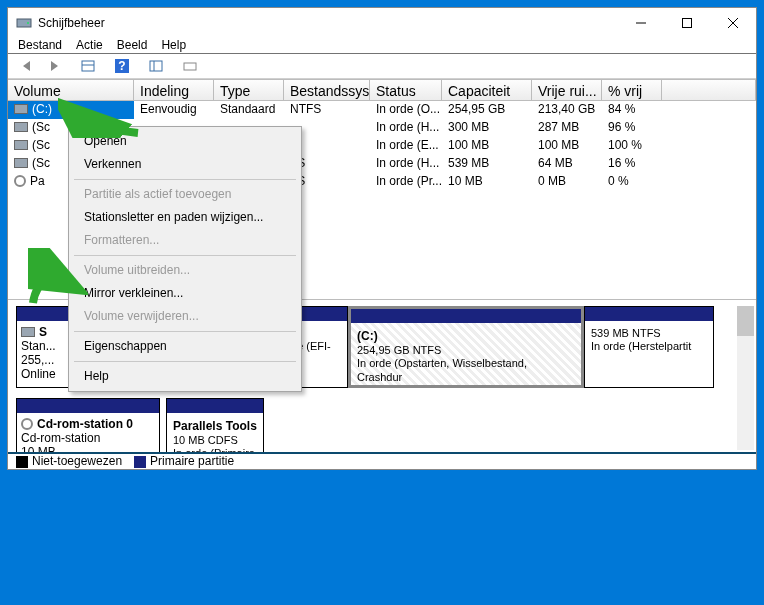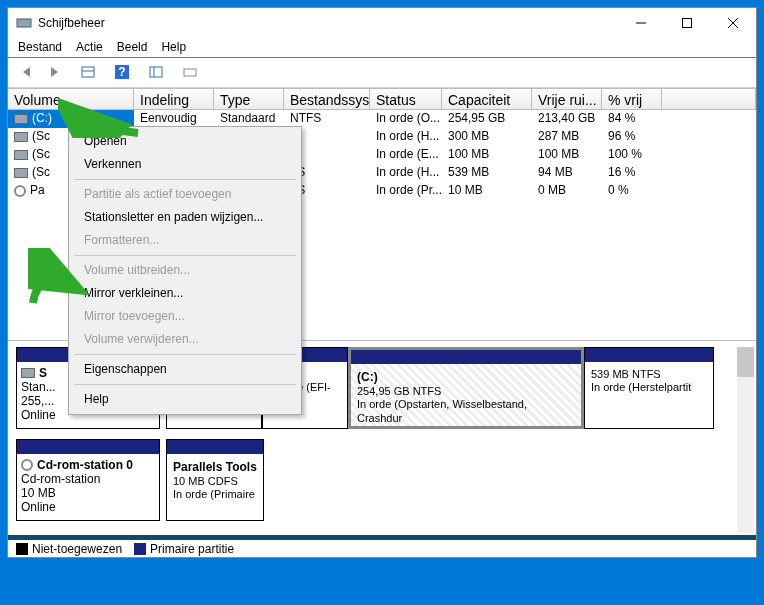--- a/index.html
+++ b/index.html
@@ -1,17 +1,17 @@
 <!DOCTYPE html>
 <html><head>
 <meta charset="utf-8">
 <style>
 * { box-sizing: border-box; margin: 0; padding: 0; font-family: "Segoe UI", Tahoma, sans-serif; font-size: 12px; }
 body { background: #0078d7; padding: 7px; }
-.window { background: #fff; width: 750px; height: 551px; border: 1px solid #888; display: flex; flex-direction: column; position: relative; }
+.window { background: #fff; width: 750px; height: 463px; border: 1px solid #888; display: flex; flex-direction: column; position: relative; }
 .titlebar { height: 30px; display: flex; align-items: center; padding-left: 8px; background: #fff; }
 .titlebar-icon { width: 16px; height: 16px; margin-right: 6px; display: inline-flex; align-items: center; justify-content: center; }
 .titlebar-title { flex: 1; font-size: 12px; color: #000; }
 .win-controls { display: flex; }
 .win-btn { width: 46px; height: 30px; display: flex; align-items: center; justify-content: center; }
 .menubar { height: 20px; display: flex; align-items: center; padding-left: 10px; gap: 14px; border-bottom: 1px solid #737373; }
 .menubar span { font-size: 12px; color: #000; }
 .toolbar { height: 30px; display: flex; align-items: center; padding-left: 8px; gap: 2px; border-bottom: 1px solid #d0d0d0; }
 .tool-btn { width: 24px; height: 24px; border: 1px solid transparent; display: flex; align-items: center; justify-content: center; }
 .tool-sep { width: 6px; }
@@ -37,21 +37,21 @@
 .disk-row { display: flex; gap: 6px; margin-bottom: 10px; }
 .disk-info { width: 144px; border: 1px solid #000; padding: 4px; height: 82px; }
 .disk-info .hdr { height: 14px; background: #1a237e; margin: -4px -4px 4px -4px; }
 .disk-part-area { flex: 1; display: flex; gap: 0; }
 .partition { border: 1px solid #000; padding: 4px 6px; height: 82px; overflow: hidden; position: relative; background: #fff; }
 .partition .pbar { position:absolute; top:0;left:0;right:0;height:14px;background:#1a237e;}
 .partition.sys { border: 3px solid #888; background: repeating-linear-gradient(45deg,#fff,#fff 3px,#eee 3px,#eee 6px); }
 .partition .ptxt { margin-top: 16px; font-size: 11px; line-height: 1.25; }
 .scroll-stub { position:absolute; right:2px; top:6px; bottom:2px; width:17px; background:#f0f0f0;}
 .scroll-thumb { position:absolute; left:0;right:0; top:0; height:30px; background:#c7c7c7;}
-.legend { border-top: 5px solid #0c4a6e; height: 22px; display: flex; align-items: center; padding-left: 8px; gap: 12px; font-size: 12px; }
+.legend { border-top: 2px solid #0c4a6e; height: 22px; display: flex; align-items: center; padding-left: 8px; gap: 12px; font-size: 12px; }
 .leg-box { width: 12px; height: 12px; display: inline-block; margin-right: 4px; vertical-align: middle; }
 
 .ctx-menu { position: absolute; left: 60px; top: 118px; width: 234px; background: #f0f0f0; border: 1px solid #a6a6a6; box-shadow: 3px 3px 4px rgba(0,0,0,0.25); padding: 3px; z-index: 20; }
 .ctx-item { height: 23px; padding: 4px 12px; font-size: 12px; color: #000; white-space: nowrap; }
 .ctx-item.disabled { color: #9a9a9a; }
 .ctx-sep { height: 1px; background: #c8c8c8; margin: 3px 2px; }
 
 .arrow { position: absolute; z-index: 30; pointer-events: none; }
 </style>
 </head>
@@ -180,21 +180,21 @@
         <div class="c7">100 %</div>
         <div class="c8"></div>
       </div>
       <div class="vol-row col-sizes">
         <div class="c0"><span class="drive-icon"></span>(Sc</div>
         <div class="c1"></div>
         <div class="c2"></div>
         <div class="c3">FS</div>
         <div class="c4">In orde (H...</div>
         <div class="c5">539 MB</div>
-        <div class="c6">94 MB</div>
+        <div class="c6">64 MB</div>
         <div class="c7">16 %</div>
         <div class="c8"></div>
       </div>
       <div class="vol-row col-sizes">
         <div class="c0"><span class="cd-icon"></span>Pa</div>
         <div class="c1"></div>
         <div class="c2"></div>
         <div class="c3">FS</div>
         <div class="c4">In orde (Pr...</div>
         <div class="c5">10 MB</div>
@@ -264,21 +264,20 @@
   <div class="ctx-menu" id="ctx-menu">
       <div class="ctx-item">Openen</div>
       <div class="ctx-item">Verkennen</div>
       <div class="ctx-sep"></div>
       <div class="ctx-item disabled">Partitie als actief toevoegen</div>
       <div class="ctx-item">Stationsletter en paden wijzigen...</div>
       <div class="ctx-item disabled">Formatteren...</div>
       <div class="ctx-sep"></div>
       <div class="ctx-item disabled">Volume uitbreiden...</div>
       <div class="ctx-item">Mirror verkleinen...</div>
-      <div class="ctx-item disabled">Mirror toevoegen...</div>
       <div class="ctx-item disabled">Volume verwijderen...</div>
       <div class="ctx-sep"></div>
       <div class="ctx-item">Eigenschappen</div>
       <div class="ctx-sep"></div>
       <div class="ctx-item">Help</div>
     </div>
 
   <svg class="arrow" style="left:50px;top:90px" width="100" height="40">
     <defs>
         <marker id="ah1" markerWidth="10" markerHeight="10" refX="8" refY="4" orient="auto">

